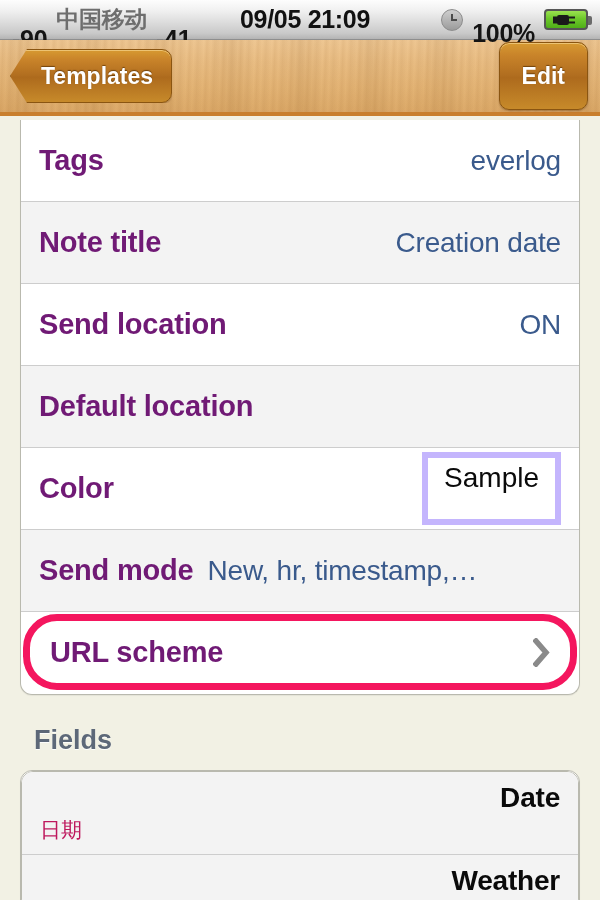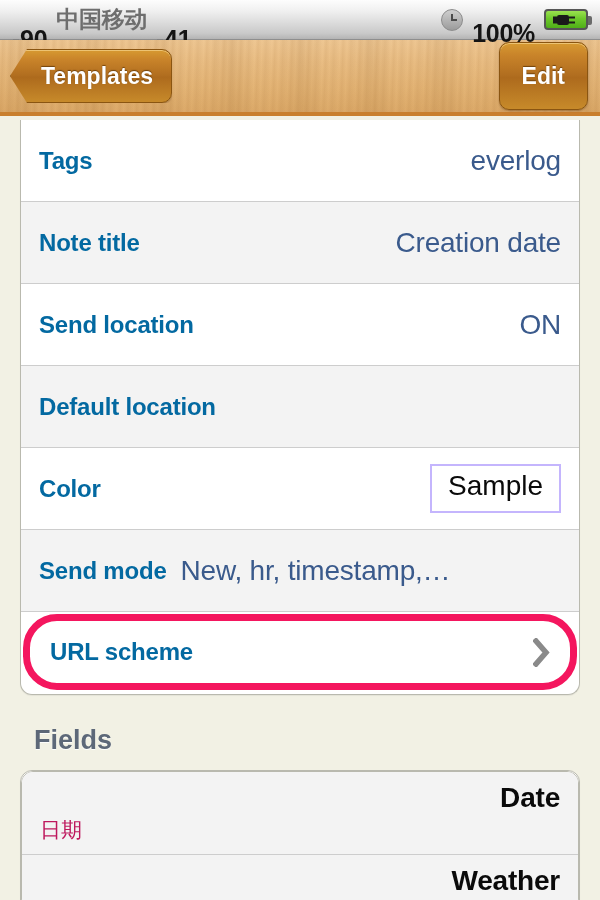--- a/index.html
+++ b/index.html
@@ -210,40 +210,40 @@
     align-items: center;
     padding: 0 18px;
     border-bottom: 1px solid #cdcdcd;
     background: #ffffff;
     cursor: pointer;
   }
   .row:last-child { border-bottom: none; }
   .row.alt { background: #f3f3f3; }
 
   .row-label {
-    font-size: 24px;
-    font-weight: bold;
-    color: #0369a1;
+    font-size: 29px;
+    font-weight: bold;
+    color: #701a75;
     letter-spacing: -0.2px;
     white-space: nowrap;
   }
   .row-value {
     margin-left: auto;
     font-size: 28px;
     color: #3a5a8c;
     letter-spacing: -0.2px;
     white-space: nowrap;
   }
   .row-value.tight { margin-left: 14px; }
 
   .sample-box {
     margin-left: auto;
-    border: 2px solid #c4b5fd;
+    border: 6px solid #c4b5fd;
     background: #ffffff;
-    padding: 4px 16px 8px;
+    padding: 4px 16px 24px;
     font-size: 28px;
     color: #0a0a0a;
     line-height: 1.15;
   }
 
   
   .row-highlight {
     position: relative;
     height: 76px;
     display: flex;
@@ -299,20 +299,21 @@
 <body>
 
 <div id="app">
 
   <div class="statusbar">
     <div class="sb-left">
       <span class="sb-num">-90</span>
       <span class="sb-carrier">中国移动</span>
       <span class="sb-num">-41</span>
     </div>
+    <div class="sb-center">09/05 21:09</div>
     <div class="sb-right">
       <span class="clock-icon"></span>
       <span class="sb-pct">100%</span>
       <span class="battery">
         <svg class="plug" viewBox="0 0 26 12">
           <rect x="0" y="2.5" width="4" height="7" fill="#1a1a1a"></rect>
           <rect x="4" y="1" width="12" height="10" rx="2" fill="#1a1a1a"></rect>
           <rect x="16" y="2.5" width="6" height="2" fill="#1a1a1a"></rect>
           <rect x="16" y="7.5" width="6" height="2" fill="#1a1a1a"></rect>
         </svg>

